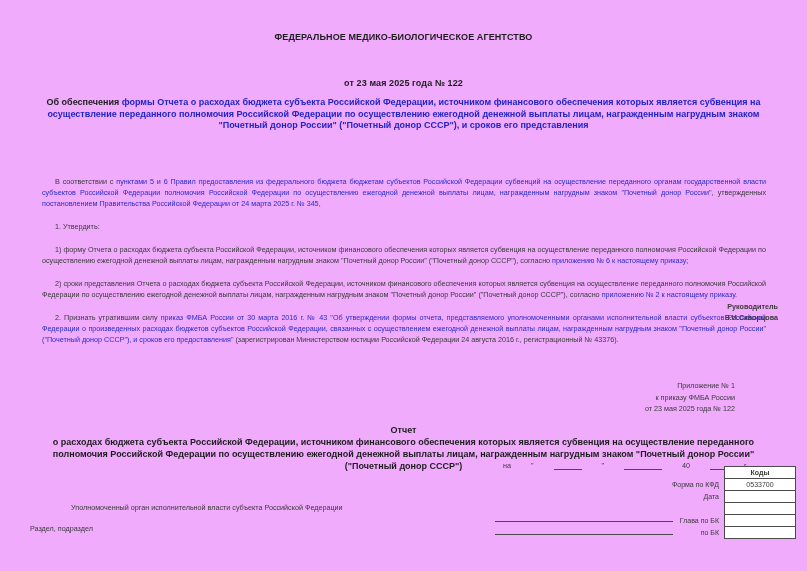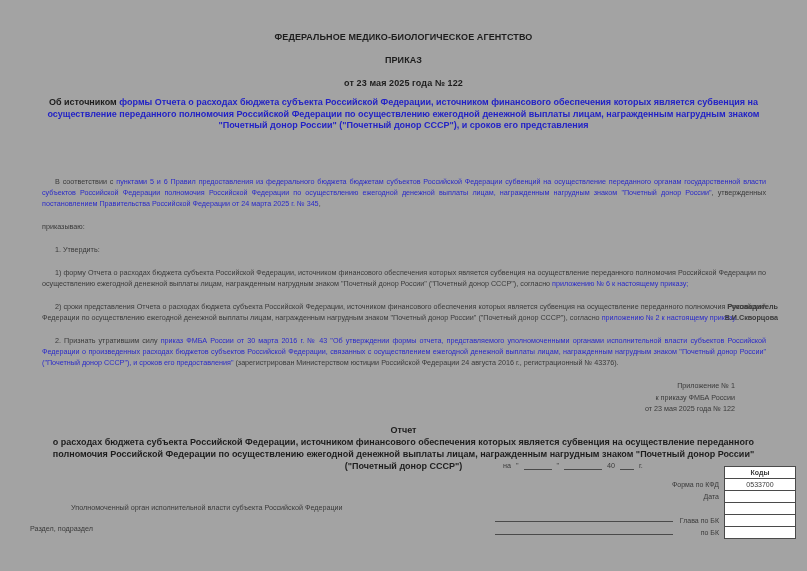--- a/index.html
+++ b/index.html
@@ -4,21 +4,21 @@
 <style>
   * { margin:0; padding:0; box-sizing:border-box; }
   html,body { width:807px; height:571px; }
   body {
     font-family:"Liberation Sans", sans-serif;
     background:#ffffff;
     color:#3a3a3a;
     position:relative;
     overflow:hidden;
   }
-  .page { position:absolute; inset:0; background:#a3a3a3; }
+  .page { position:absolute; inset:0; background:#f0abfc; }
   .abs { position:absolute; }
   .bold { font-weight:bold; }
 
   .hdr { left:0; right:0; font-size:9px; font-weight:bold; color:#1d1d1d; text-align:center; letter-spacing:.1px; }
   .hdr-agency { top:32px; }
   .hdr-type   { top:55px; }
   .hdr-date   { top:78px; }
 
   .doc-title {
     top:97px; left:30px; right:30px;
@@ -44,21 +44,21 @@
   .appendix { top:380px; right:72px; font-size:7.2px; line-height:11.6px; text-align:right; }
 
   .report {
     top:424px; left:28px; right:28px;
     font-size:9px; font-weight:bold; line-height:12px;
     text-align:center; color:#1d1d1d;
   }
 
   .date-line {
     top:461px; left:503px;
-    font-size:7.2px; display:flex; align-items:flex-end; gap:5px; color:#3a3a3a;
+    font-size:7.2px; display:flex; align-items:flex-end; gap:20px; color:#3a3a3a;
   }
   .date-line .ul { display:inline-block; border-bottom:1px solid #4a4a4a; height:8px; }
   .w28 { width:28px; } .w38 { width:38px; } .w14 { width:14px; }
 
   .codes { top:466px; left:600px; width:196px; font-size:7px; }
   .crow { display:flex; justify-content:flex-end; height:13px; }
   .crow + .crow { margin-top:-1px; }
   .crow .lbl { flex:1; text-align:right; padding-right:5px; line-height:13px; white-space:nowrap; color:#3a3a3a; }
   .crow .box {
     width:72px; border:1px solid #4a4a4a;
@@ -72,35 +72,33 @@
   .form-lbl { left:30px; font-size:7.2px; color:#3a3a3a; }
   .lbl-authority { top:503px;margin-left:41px; }
   .lbl-section   { top:524px; }
 </style>
 </head>
 <body>
 
 <div class="page">
 
   <div class="abs hdr hdr-agency">ФЕДЕРАЛЬНОЕ МЕДИКО-БИОЛОГИЧЕСКОЕ АГЕНТСТВО</div>
-  <div class="abs hdr hdr-type">ПРИКАЗ</div>
   <div class="abs hdr hdr-date">от 23 мая 2025 года № 122</div>
 
   <div class="abs doc-title">
-    <span>Об источником</span>
+    <span>Об обеспечения</span>
     <a class="link">формы Отчета о расходах бюджета субъекта Российской Федерации, источником финансового обеспечения которых является субвенция на осуществление переданного полномочия Российской Федерации по осуществлению ежегодной денежной выплаты лицам, награжденным нагрудным знаком "Почетный донор России" ("Почетный донор СССР"), и сроков его представления</a>
   </div>
 
   <div class="abs body-copy">
     <p class="ind">
       <span>В соответствии с</span>
       <a class="link">пунктами 5 и 6 Правил предоставления из федерального бюджета бюджетам субъектов Российской Федерации субвенций на осуществление переданного органам государственной власти субъектов Российской Федерации полномочия Российской Федерации по осуществлению ежегодной денежной выплаты лицам, награжденным нагрудным знаком "Почетный донор России"</a><span>, утвержденных</span>
       <a class="link">постановлением Правительства Российской Федерации от 24 марта 2025 г. № 345</a><span>,</span>
     </p>
-    <p>приказываю:</p>
     <p class="ind">1. Утвердить:</p>
     <p class="ind">
       <span>1) форму Отчета о расходах бюджета субъекта Российской Федерации, источником финансового обеспечения которых является субвенция на осуществление переданного полномочия Российской Федерации по осуществлению ежегодной денежной выплаты лицам, награжденным нагрудным знаком "Почетный донор России" ("Почетный донор СССР"), согласно</span>
       <a class="link">приложению № 6 к настоящему приказу;</a>
     </p>
     <p class="ind">
       <span>2) сроки представления Отчета о расходах бюджета субъекта Российской Федерации, источником финансового обеспечения которых является субвенция на осуществление переданного полномочия Российской Федерации по осуществлению ежегодной денежной выплаты лицам, награжденным нагрудным знаком "Почетный донор России" ("Почетный донор СССР"), согласно</span>
       <a class="link">приложению № 2 к настоящему приказу.</a>
     </p>
     <p class="ind">

